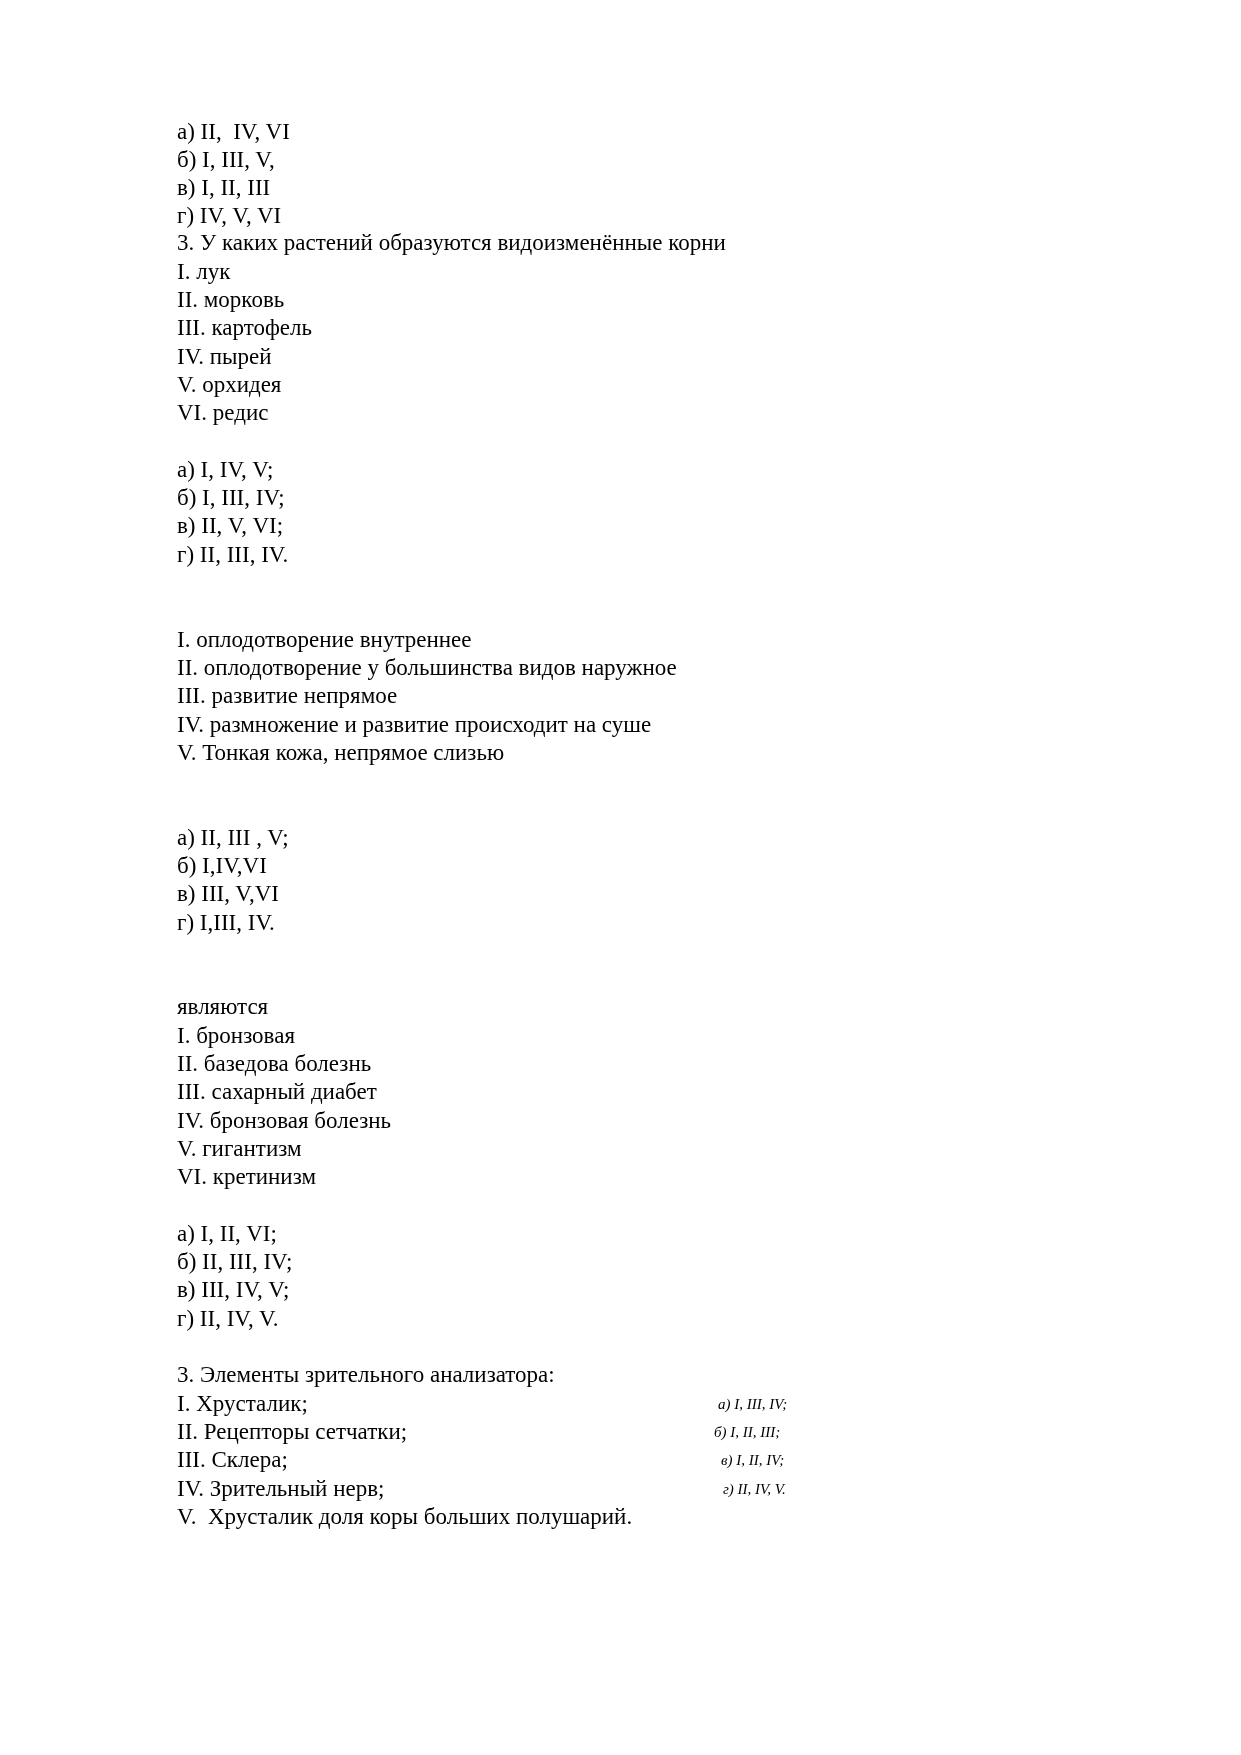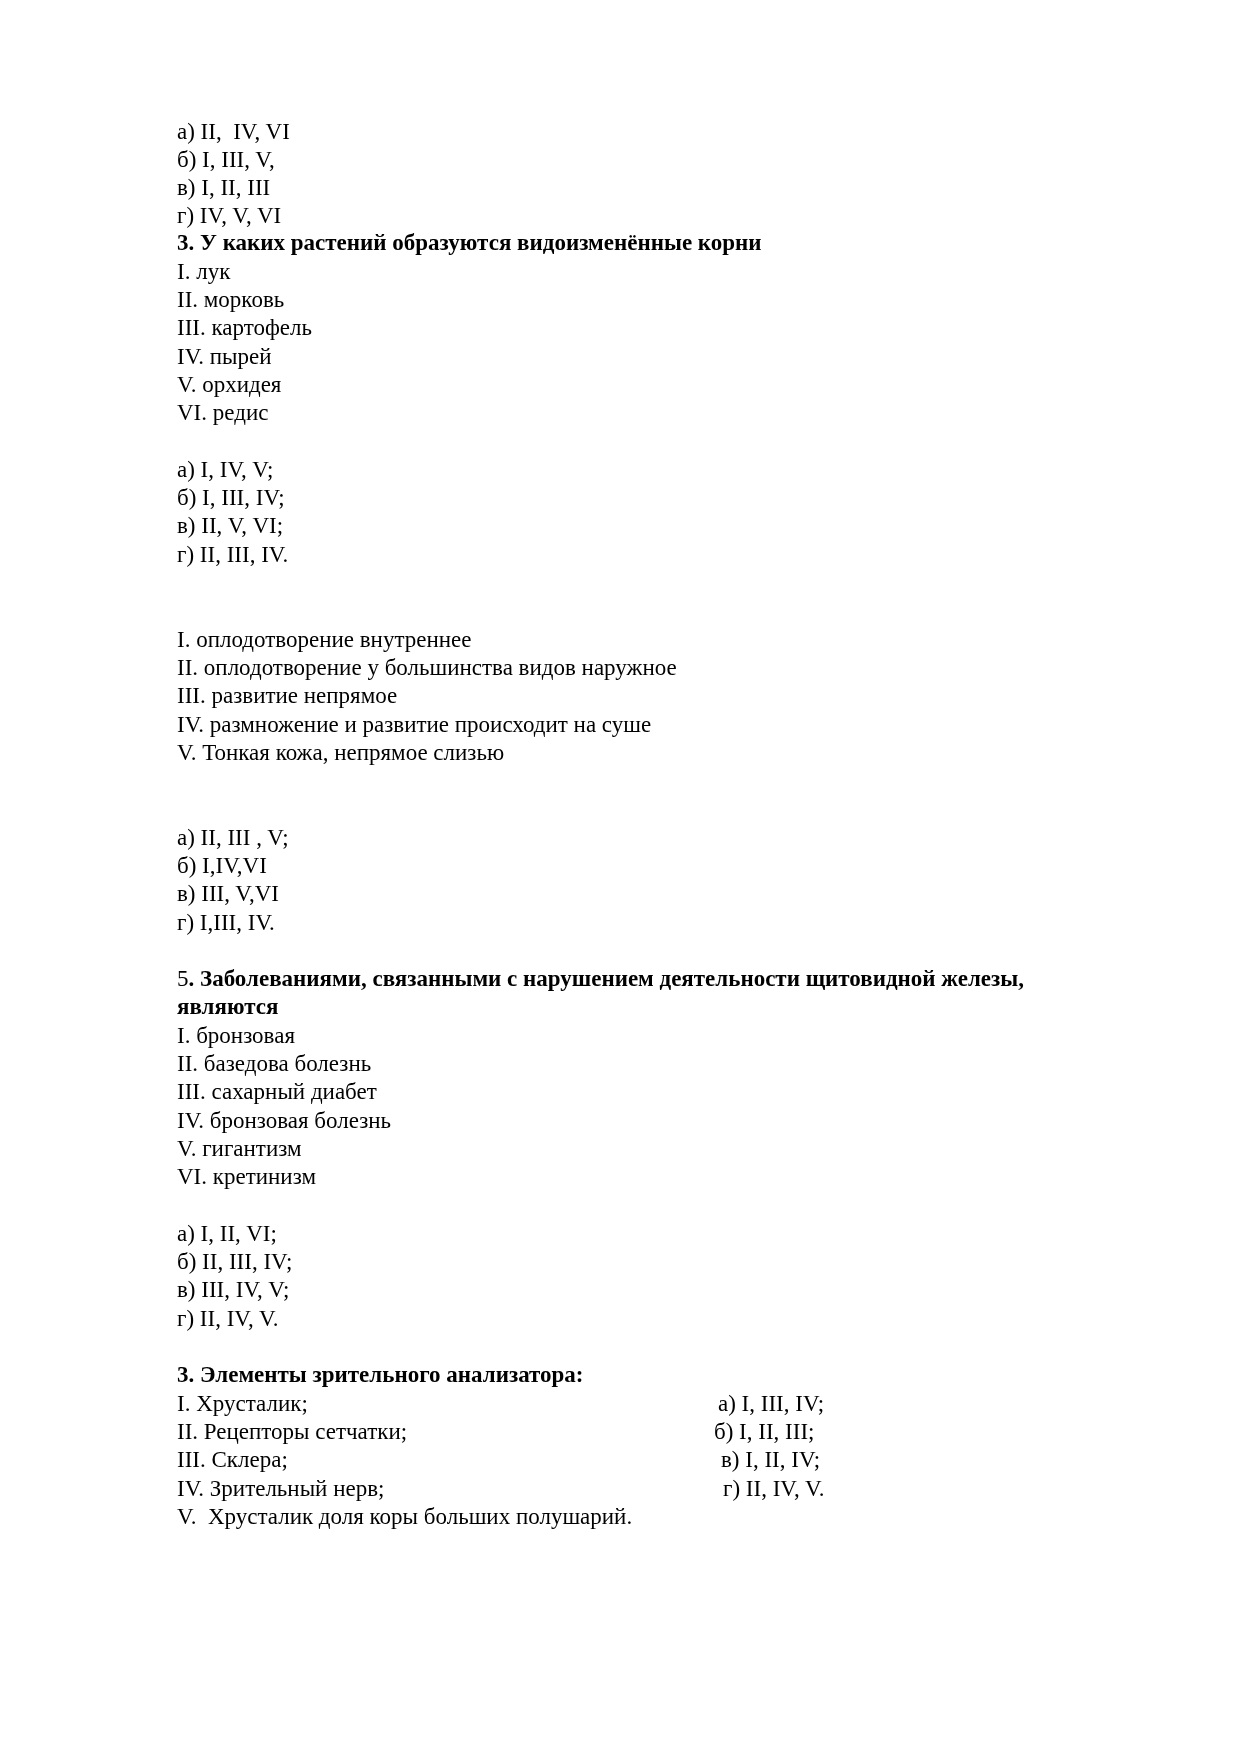--- a/index.html
+++ b/index.html
@@ -6,22 +6,22 @@
     body {
       width: 1241px; height: 1755px; position: relative; overflow: hidden;
       font-family: "Liberation Serif", "DejaVu Serif", serif;
       color: #000000;
     }
     .page { position: absolute; left: 0; top: 0; width: 1241px; height: 1476px; }
     .ln {
       position: absolute; left: 177px;
       font-size: 23px; line-height: 28px; white-space: pre;
     }
-    .b { font-weight: bold; }
-    .col2 { position: absolute; font-size: 23px; line-height: 28px; white-space: pre; }
+    .b { font-weight: normal; }
+    .col2 { position: absolute; font-size: 15px; line-height: 28px; white-space: pre; font-style: italic; }
   </style>
 </head>
 <body>
 
 <div class="page">
 
   <div class="ln" style="top:118px">а) II,  IV, VI</div>
   <div class="ln" style="top:146px">б) I, III, V,</div>
   <div class="ln" style="top:174px">в) I, II, III</div>
   <div class="ln" style="top:202px">г) IV, V, VI</div>
@@ -43,21 +43,20 @@
   <div class="ln" style="top:654px">II. оплодотворение у большинства видов наружное</div>
   <div class="ln" style="top:682px">III. развитие непрямое</div>
   <div class="ln" style="top:711px">IV. размножение и развитие происходит на суше</div>
   <div class="ln" style="top:739px">V. Тонкая кожа, непрямое слизью</div>
 
   <div class="ln" style="top:824px">а) II, III , V;</div>
   <div class="ln" style="top:852px">б) I,IV,VI</div>
   <div class="ln" style="top:880px">в) III, V,VI</div>
   <div class="ln" style="top:909px">г) I,III, IV.</div>
 
-  <div class="ln" style="top:965px"><span>5</span><span class="b">. Заболеваниями, связанными с нарушением деятельности щитовидной железы,</span></div>
   <div class="ln b" style="top:993px">являются</div>
   <div class="ln" style="top:1022px">I. бронзовая</div>
   <div class="ln" style="top:1050px">II. базедова болезнь</div>
   <div class="ln" style="top:1078px">III. сахарный диабет</div>
   <div class="ln" style="top:1107px">IV. бронзовая болезнь</div>
   <div class="ln" style="top:1135px">V. гигантизм</div>
   <div class="ln" style="top:1163px">VI. кретинизм</div>
 
   <div class="ln" style="top:1220px">а) I, II, VI;</div>
   <div class="ln" style="top:1248px">б) II, III, IV;</div>

